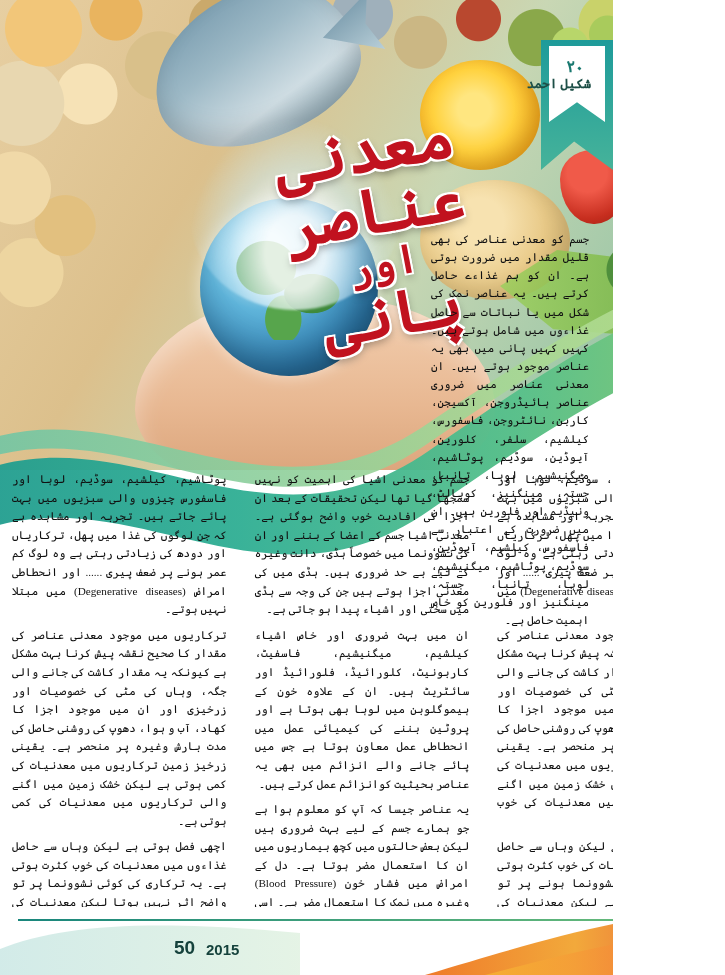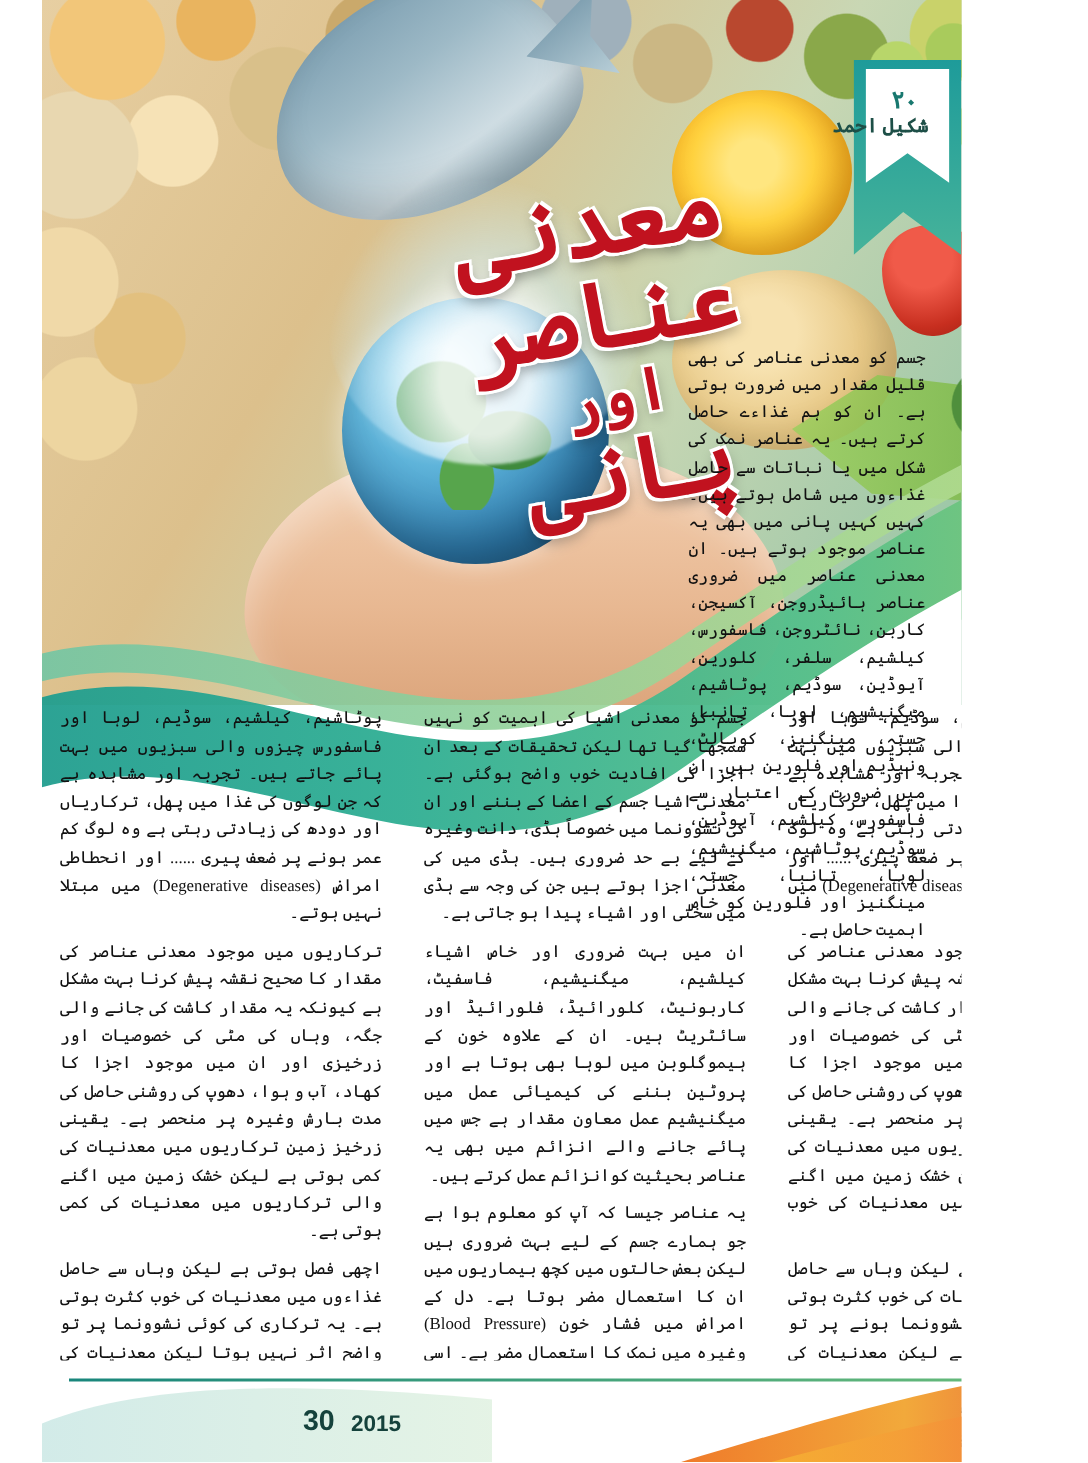--- a/index.html
+++ b/index.html
@@ -8,21 +8,20 @@
     width:725px;height:975px;overflow:hidden;
     font-family:"Liberation Serif", serif;
     background:#ffffff;
     position:relative;
   }
   .page{
     position:absolute;inset:0;
     width:613px;height:975px;
     overflow:hidden;
     background:#ffffff;
-    margin-left:28px;
   }
 
   
   .photo-band{
     position:absolute;left:0;top:0;width:725px;height:470px;
     overflow:hidden;
   }
   .food-bg{
     position:absolute;inset:0;
     background:
@@ -307,35 +306,35 @@
   <div class="lower-cols">
 
     <div class="col c1">
       <p>پوٹاشیم، کیلشیم، سوڈیم، لوہا اور فاسفورس چیزوں والی سبزیوں میں بہت پائے جاتے ہیں۔ تجربہ اور مشاہدہ ہے کہ جن لوگوں کی غذا میں پھل، ترکاریاں اور دودھ کی زیادتی رہتی ہے وہ لوگ کم عمر ہونے پر ضعف پیری ...... اور انحطاطی امراض (Degenerative diseases) میں مبتلا نہیں ہوتے۔</p>
       <p>ترکاریوں میں موجود معدنی عناصر کی مقدار کا صحیح نقشہ پیش کرنا بہت مشکل ہے کیونکہ یہ مقدار کاشت کی جانے والی جگہ، وہاں کی مٹی کی خصوصیات اور زرخیزی اور ان میں موجود اجزا کا کھاد، آب و ہوا، دھوپ کی روشنی حاصل کی مدت بارش وغیرہ پر منحصر ہے۔ یقینی زرخیز زمین ترکاریوں میں معدنیات کی کمی ہوتی ہے لیکن خشک زمین میں اگنے والی ترکاریوں میں معدنیات کی کمی ہوتی ہے۔</p>
       <p>اچھی فصل ہوتی ہے لیکن وہاں سے حاصل غذاءوں میں معدنیات کی خوب کثرت ہوتی ہے۔ یہ ترکاری کی کوئی نشوونما پر تو واضح اثر نہیں ہوتا لیکن معدنیات کی مقدار مختصر ہے۔ یقیناً زرخیز زمین کی ترکاریوں میں معدنیات کی کمی ہوتی ہے۔</p>
     </div>
 
     <div class="col c2">
       <p>جسم کو معدنی اشیا کی اہمیت کو نہیں سمجھا گیا تھا لیکن تحقیقات کے بعد ان اجزا کی افادیت خوب واضح ہوگئی ہے۔ معدنی اشیا جسم کے اعضا کے بننے اور ان کی نشوونما میں خصوصاً ہڈی، دانت وغیرہ کے لیے بے حد ضروری ہیں۔ ہڈی میں کی معدنی اجزا ہوتے ہیں جن کی وجہ سے ہڈی میں سختی اور اشیاء پیدا ہو جاتی ہے۔</p>
-      <p>ان میں بہت ضروری اور خاص اشیاء کیلشیم، میگنیشیم، فاسفیٹ، کاربونیٹ، کلورائیڈ، فلورائیڈ اور سائٹریٹ ہیں۔ ان کے علاوہ خون کے ہیموگلوبن میں لوہا بھی ہوتا ہے اور پروٹین بننے کی کیمیائی عمل میں میگنیشیم عمل معاون مقدار ہے جس میں پائے جانے والے انزائم میں بھی یہ عناصر بحیثیت کوانزائم عمل کرتے ہیں۔</p>
+      <p>ان میں بہت ضروری اور خاص اشیاء کیلشیم، میگنیشیم، فاسفیٹ، کاربونیٹ، کلورائیڈ، فلورائیڈ اور سائٹریٹ ہیں۔ ان کے علاوہ خون کے ہیموگلوبن میں لوہا بھی ہوتا ہے اور پروٹین بننے کی کیمیائی عمل میں انحطاطی عمل معاون ہوتا ہے جس میں پائے جانے والے انزائم میں بھی یہ عناصر بحیثیت کوانزائم عمل کرتے ہیں۔</p>
       <p>یہ عناصر جیسا کہ آپ کو معلوم ہوا ہے جو ہمارے جسم کے لیے بہت ضروری ہیں لیکن بعض حالتوں میں کچھ بیماریوں میں ان کا استعمال مضر ہوتا ہے۔ دل کے امراض میں فشار خون (Blood Pressure) وغیرہ میں نمک کا استعمال مضر ہے۔ اسی طرح گردہ کی بیماری (پتھری وغیرہ) میں کیلشیم کے استعمال سے بچنا چاہیے۔</p>
       <p>معدنی عناصر ترکاریوں اور پھلوں میں افراط سے ملتے ہیں۔</p>
     </div>
 
     <div class="col c3">
       <p>پوٹاشیم، کیلشیم، سوڈیم، لوہا اور فاسفورس چیزوں والی سبزیوں میں بہت پائے جاتے ہیں۔ تجربہ اور مشاہدہ ہے کہ جن لوگوں کی غذا میں پھل، ترکاریاں اور دودھ کی زیادتی رہتی ہے وہ لوگ زیادہ عمر ہونے پر ضعف پیری ...... اور انحطاطی امراض (Degenerative diseases) میں مبتلا نہیں ہوتے۔</p>
       <p>ترکاریوں میں موجود معدنی عناصر کی مقدار کا صحیح نقشہ پیش کرنا بہت مشکل ہے کیونکہ یہ مقدار کاشت کی جانے والی جگہ، وہاں کی مٹی کی خصوصیات اور زرخیزی اور ان میں موجود اجزا کا کھاد، آب و ہوا، دھوپ کی روشنی حاصل کی مدت بارش وغیرہ پر منحصر ہے۔ یقینی زرخیز زمین ترکاریوں میں معدنیات کی کمی ہوتی ہے لیکن خشک زمین میں اگنے والی ترکاریوں میں معدنیات کی خوب کثرت ہوتی ہے۔</p>
       <p>اچھی فصل ہوتی ہے لیکن وہاں سے حاصل غذاءوں میں معدنیات کی خوب کثرت ہوتی ہے۔ ترکاری کی نشوونما ہونے پر تو واضح اثر پڑتا ہے لیکن معدنیات کی مقدار مختصر ہے۔ بعض ترکاریاں کچی، نازک اور کچی حالت میں اچھی ہوتی ہیں اور بعض مکمل اور پکنے کے بعد۔</p>
     </div>
 
   </div>
 
   <div class="bottom-bar">
     <div class="bottom-rule"></div>
     <div class="bottom-left-swoosh"></div>
     <div class="bottom-right-swoosh"></div>
     <div class="bottom-right-swoosh2"></div>
     <div class="page-year">2015</div>
-    <div class="page-num">30</div>
+    <div class="page-num">50</div>
   </div>
 
 </div>
 
 </body></html>

